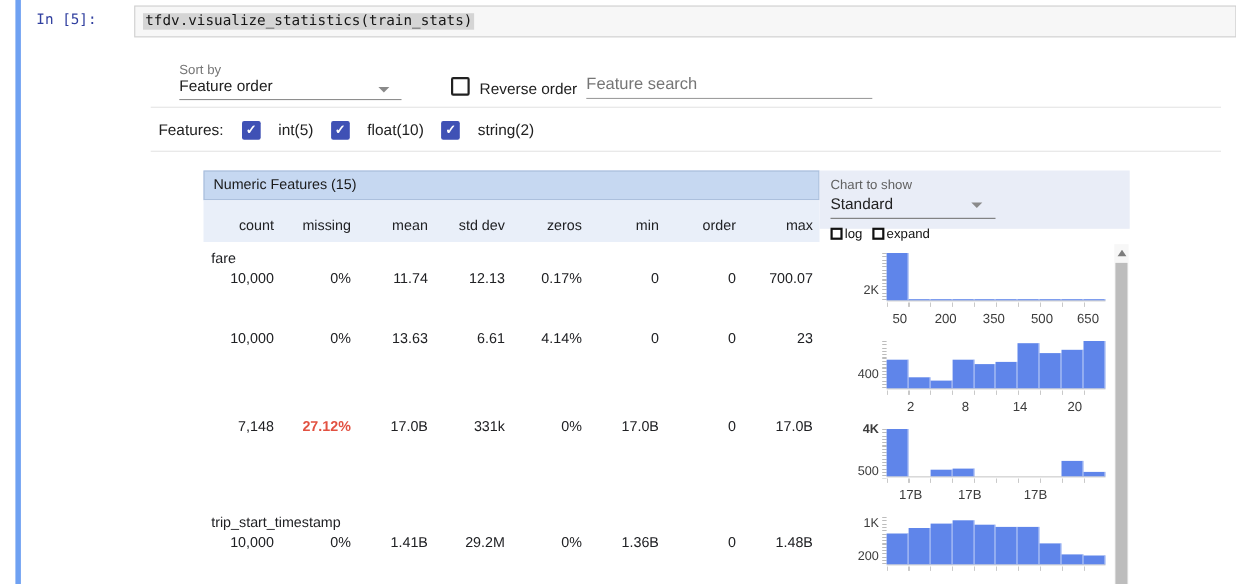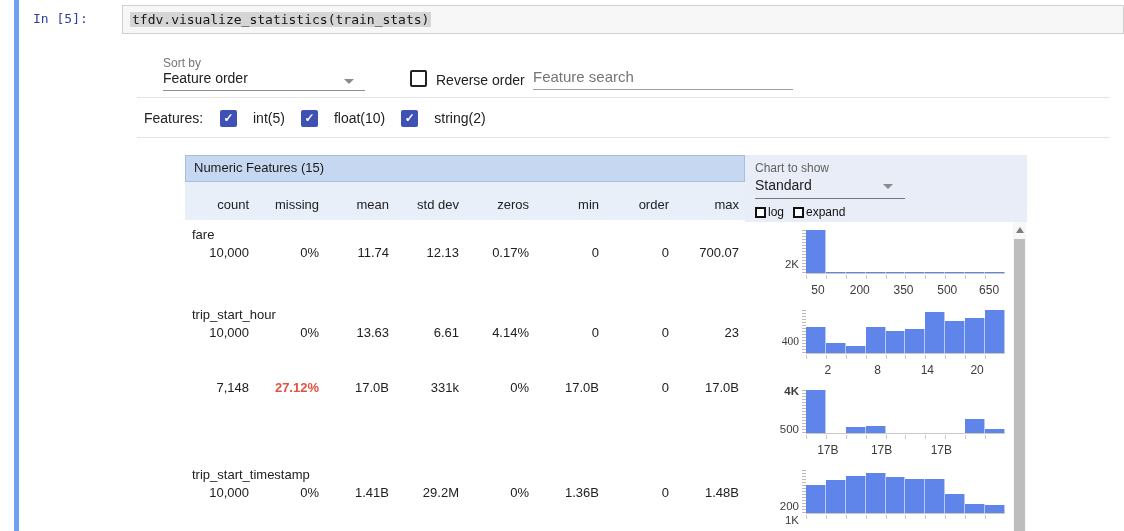--- a/index.html
+++ b/index.html
@@ -46,21 +46,21 @@
   #col-headers{height:38px;background:var(--headbg,#e9eff9);display:grid;grid-template-columns:repeat(8,70px);
     align-items:end;padding-bottom:8px}
   #col-headers div{text-align:right;padding-right:6px;font-size:13px;color:#202124}
   .trow{height:80px}
   .fname{padding:7px 0 3px 7px;font-size:13px}
   .vals{display:grid;grid-template-columns:repeat(8,70px)}
   .vals div{text-align:right;padding-right:6px;font-size:13px}
   .vals .alert{color:var(--alert,#e25141);font-weight:bold}
 
   #charts-panel{position:relative;width:282px}
-  #chart-show{position:absolute;left:0;top:0;width:282px;height:67px;background:var(--panelbg,#e9edf7);
+  #chart-show{position:absolute;left:0;top:0;width:282px;height:53px;background:var(--panelbg,#e9edf7);
     padding:6px 0 0 10px}
   #chart-show-label{font-size:12px;color:#616161}
   #chart-show-value{position:relative;margin-top:2px;width:150px;border-bottom:1px solid #777;
     font-size:14px;color:#212121;padding-bottom:5px}
   #chart-show-arrow{left:138px;top:29px}
   #chart-opts{margin-top:6px;display:flex;align-items:center;font-size:12px;color:#111}
   .mini-cb{width:11px;height:11px;border:2px solid #111;background:#fff;margin-right:2px}
   .mini-lbl{margin-right:9px}
 
   #charts{position:absolute;left:0;top:67px;width:268px;background:#fff}
@@ -140,21 +140,20 @@
             <div>0%</div>
             <div>11.74</div>
             <div>12.13</div>
             <div>0.17%</div>
             <div>0</div>
             <div>0</div>
             <div>700.07</div>
           </div>
         </div>
         <div class="trow">
-          <div class="fname">trip_start_hour</div>
           <div class="vals">
             <div>10,000</div>
             <div>0%</div>
             <div>13.63</div>
             <div>6.61</div>
             <div>4.14%</div>
             <div>0</div>
             <div>0</div>
             <div>23</div>
           </div>
@@ -215,21 +214,21 @@
             <div class="bar" style="width: 19.9px; height: 1px;"></div>
           </div>
           <div class="xcomb"></div>
           <div class="xlabel" style="left: 72.94px;">50</div>
           <div class="xlabel" style="left: 114.73px;">200</div>
           <div class="xlabel" style="left: 158.51px;">350</div>
           <div class="xlabel" style="left: 202.29px;">500</div>
           <div class="xlabel" style="left: 244.08px;">650</div>
         </div>
         <div class="chart-row">
-          <div class="ylabel" style="top: 33.2464px; font-family: Liberation Serif, serif;">400</div>
+          <div class="ylabel" style="top: 33.2464px;">400</div>
           <div class="ycomb"></div>
           <div class="plot">
             <div class="bar" style="width: 19.9px; height: 26px;"></div>
             <div class="bar" style="width: 19.9px; height: 10px;"></div>
             <div class="bar" style="width: 19.9px; height: 7px;"></div>
             <div class="bar" style="width: 19.9px; height: 26px;"></div>
             <div class="bar" style="width: 19.9px; height: 22px;"></div>
             <div class="bar" style="width: 19.9px; height: 24px;"></div>
             <div class="bar" style="width: 19.9px; height: 41px;"></div>
             <div class="bar" style="width: 19.9px; height: 32px;"></div>
@@ -257,21 +256,21 @@
             <div class="bar" style="width: 19.9px; height: 0px;"></div>
             <div class="bar" style="width: 19.9px; height: 14px;"></div>
             <div class="bar" style="width: 19.9px; height: 4px;"></div>
           </div>
           <div class="xcomb"></div>
           <div class="xlabel" style="left: 82.89px;">17B</div>
           <div class="xlabel" style="left: 136.62px;">17B</div>
           <div class="xlabel" style="left: 196.32px;">17B</div>
         </div>
         <div class="chart-row">
-          <div class="ylabel" style="top: 7.73913px; margin-top: 44px;">1K</div>
+          <div class="ylabel" style="top: 7.73913px;">1K</div>
           <div class="ylabel" style="top: 38.3478px;">200</div>
           <div class="ycomb"></div>
           <div class="plot">
             <div class="bar" style="width: 19.9px; height: 28px;"></div>
             <div class="bar" style="width: 19.9px; height: 33px;"></div>
             <div class="bar" style="width: 19.9px; height: 37px;"></div>
             <div class="bar" style="width: 19.9px; height: 40px;"></div>
             <div class="bar" style="width: 19.9px; height: 36px;"></div>
             <div class="bar" style="width: 19.9px; height: 34px;"></div>
             <div class="bar" style="width: 19.9px; height: 34px;"></div>

